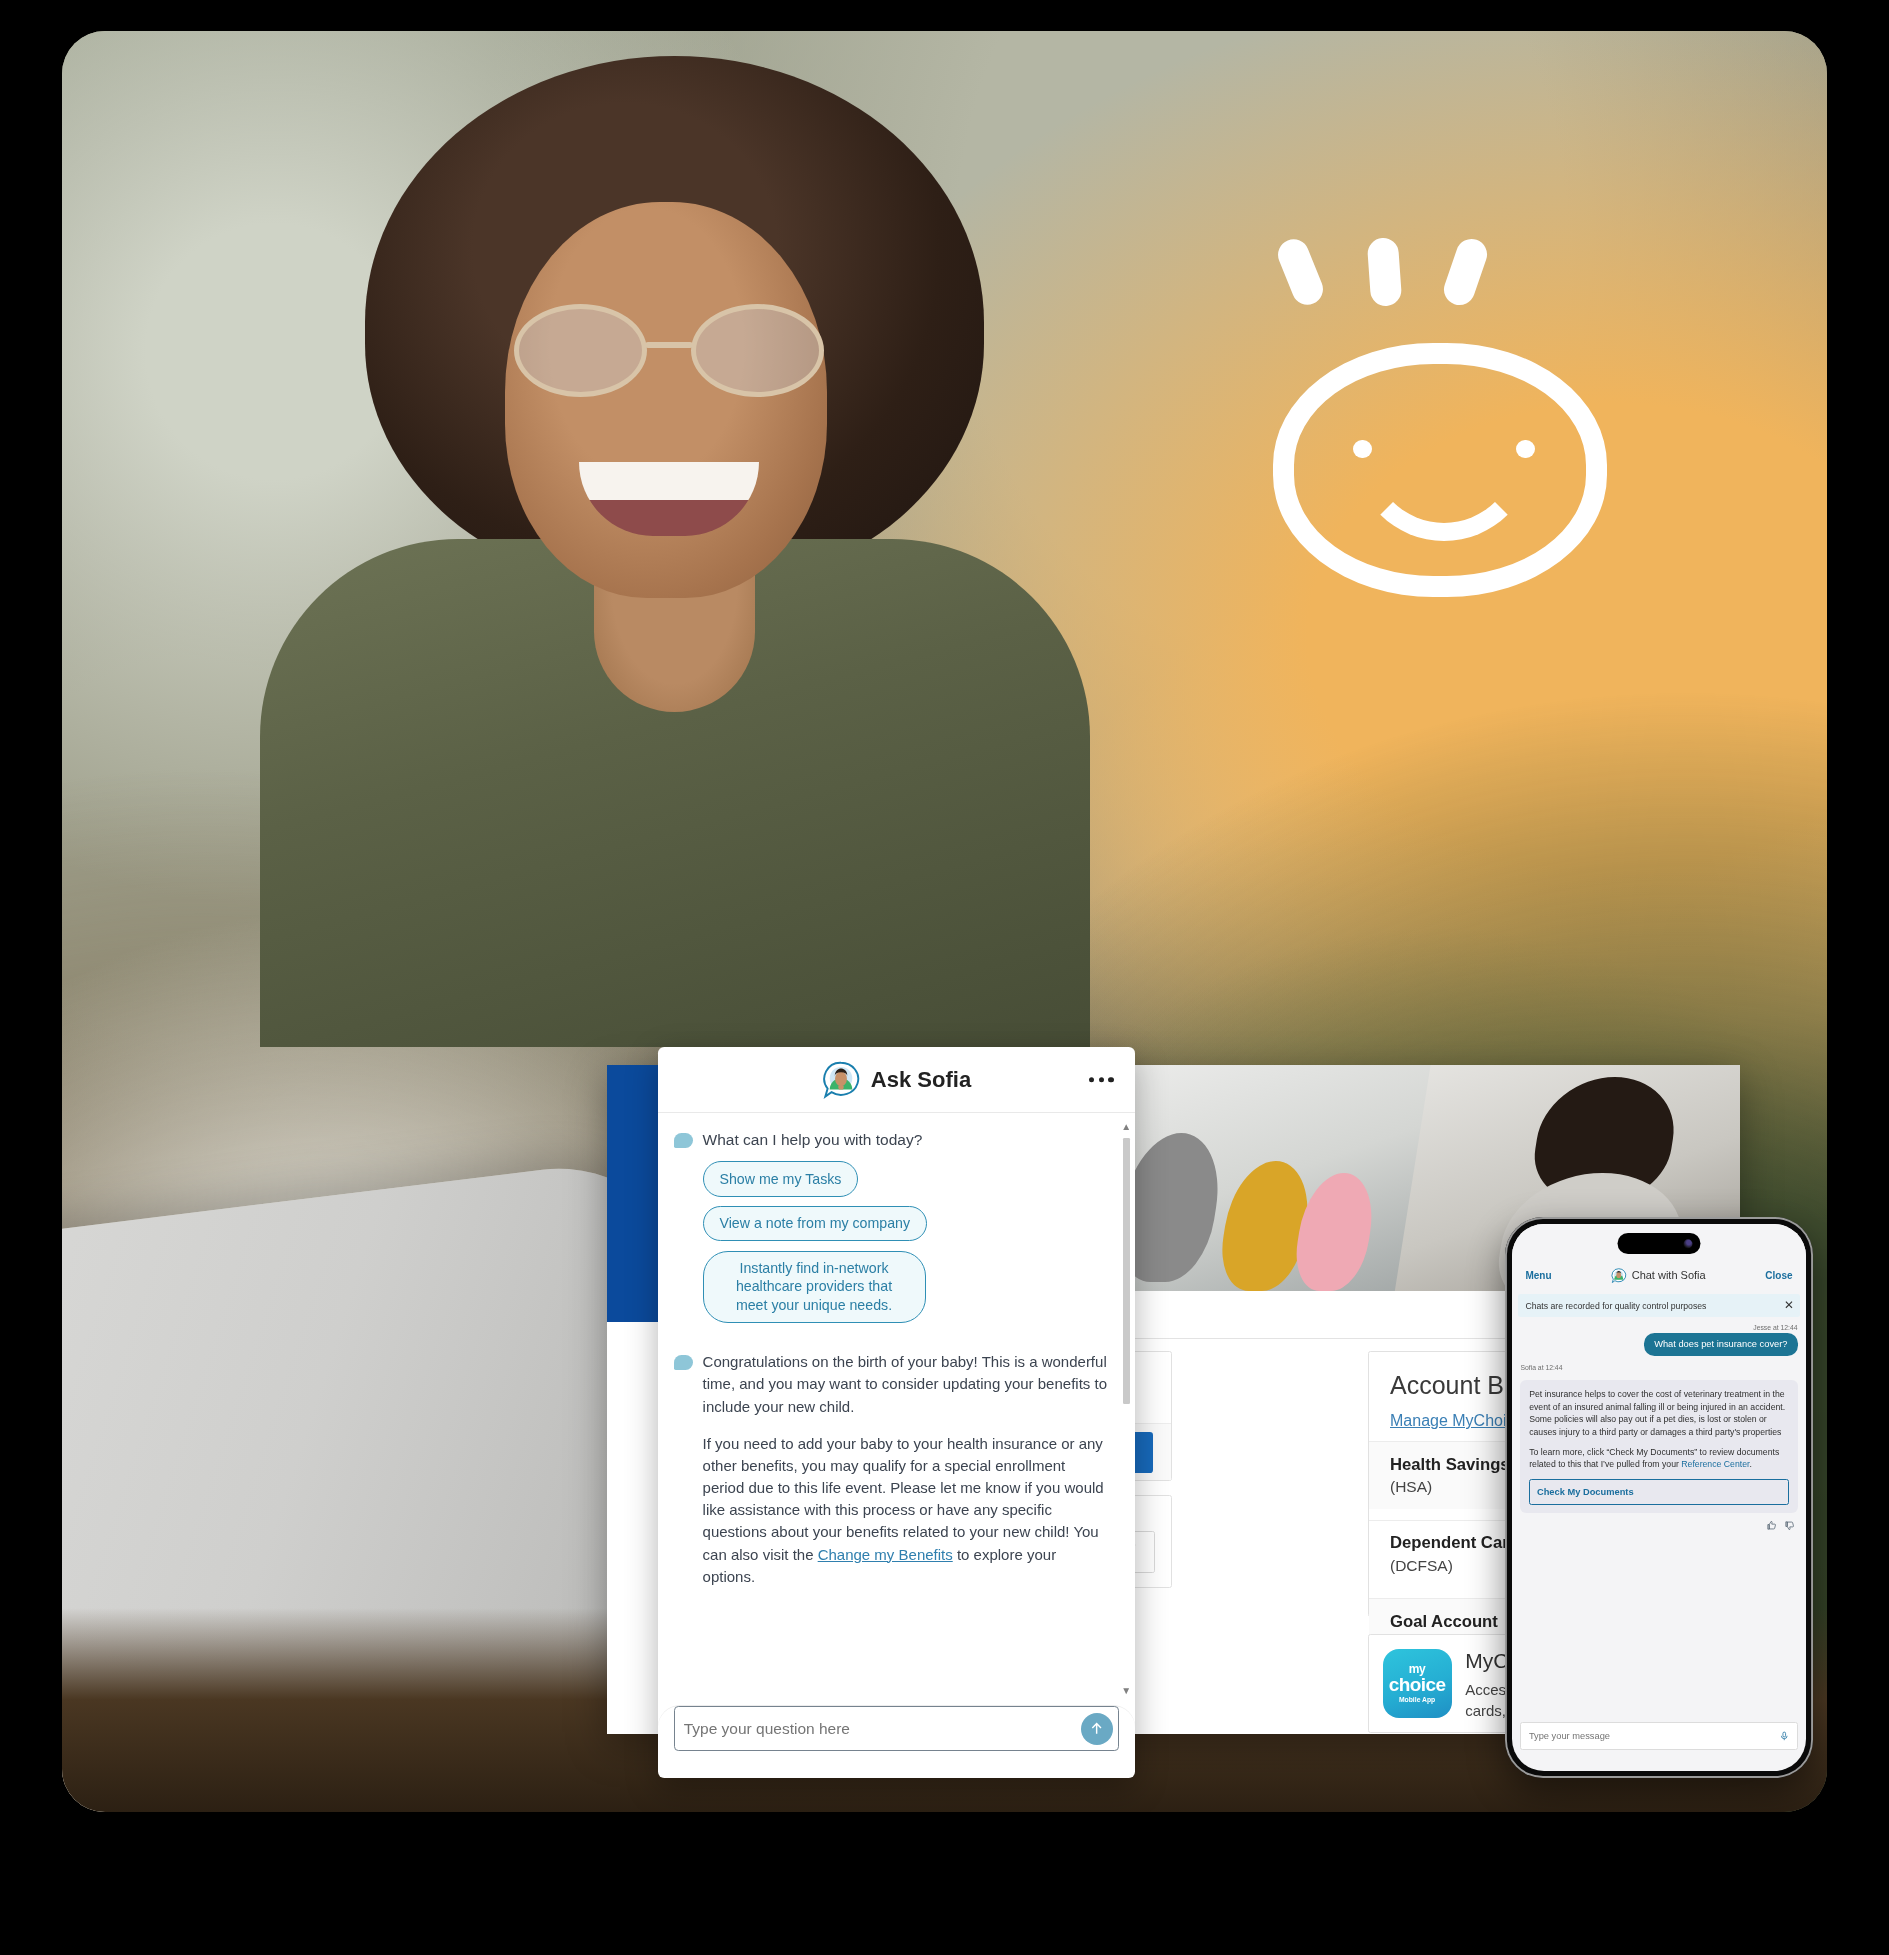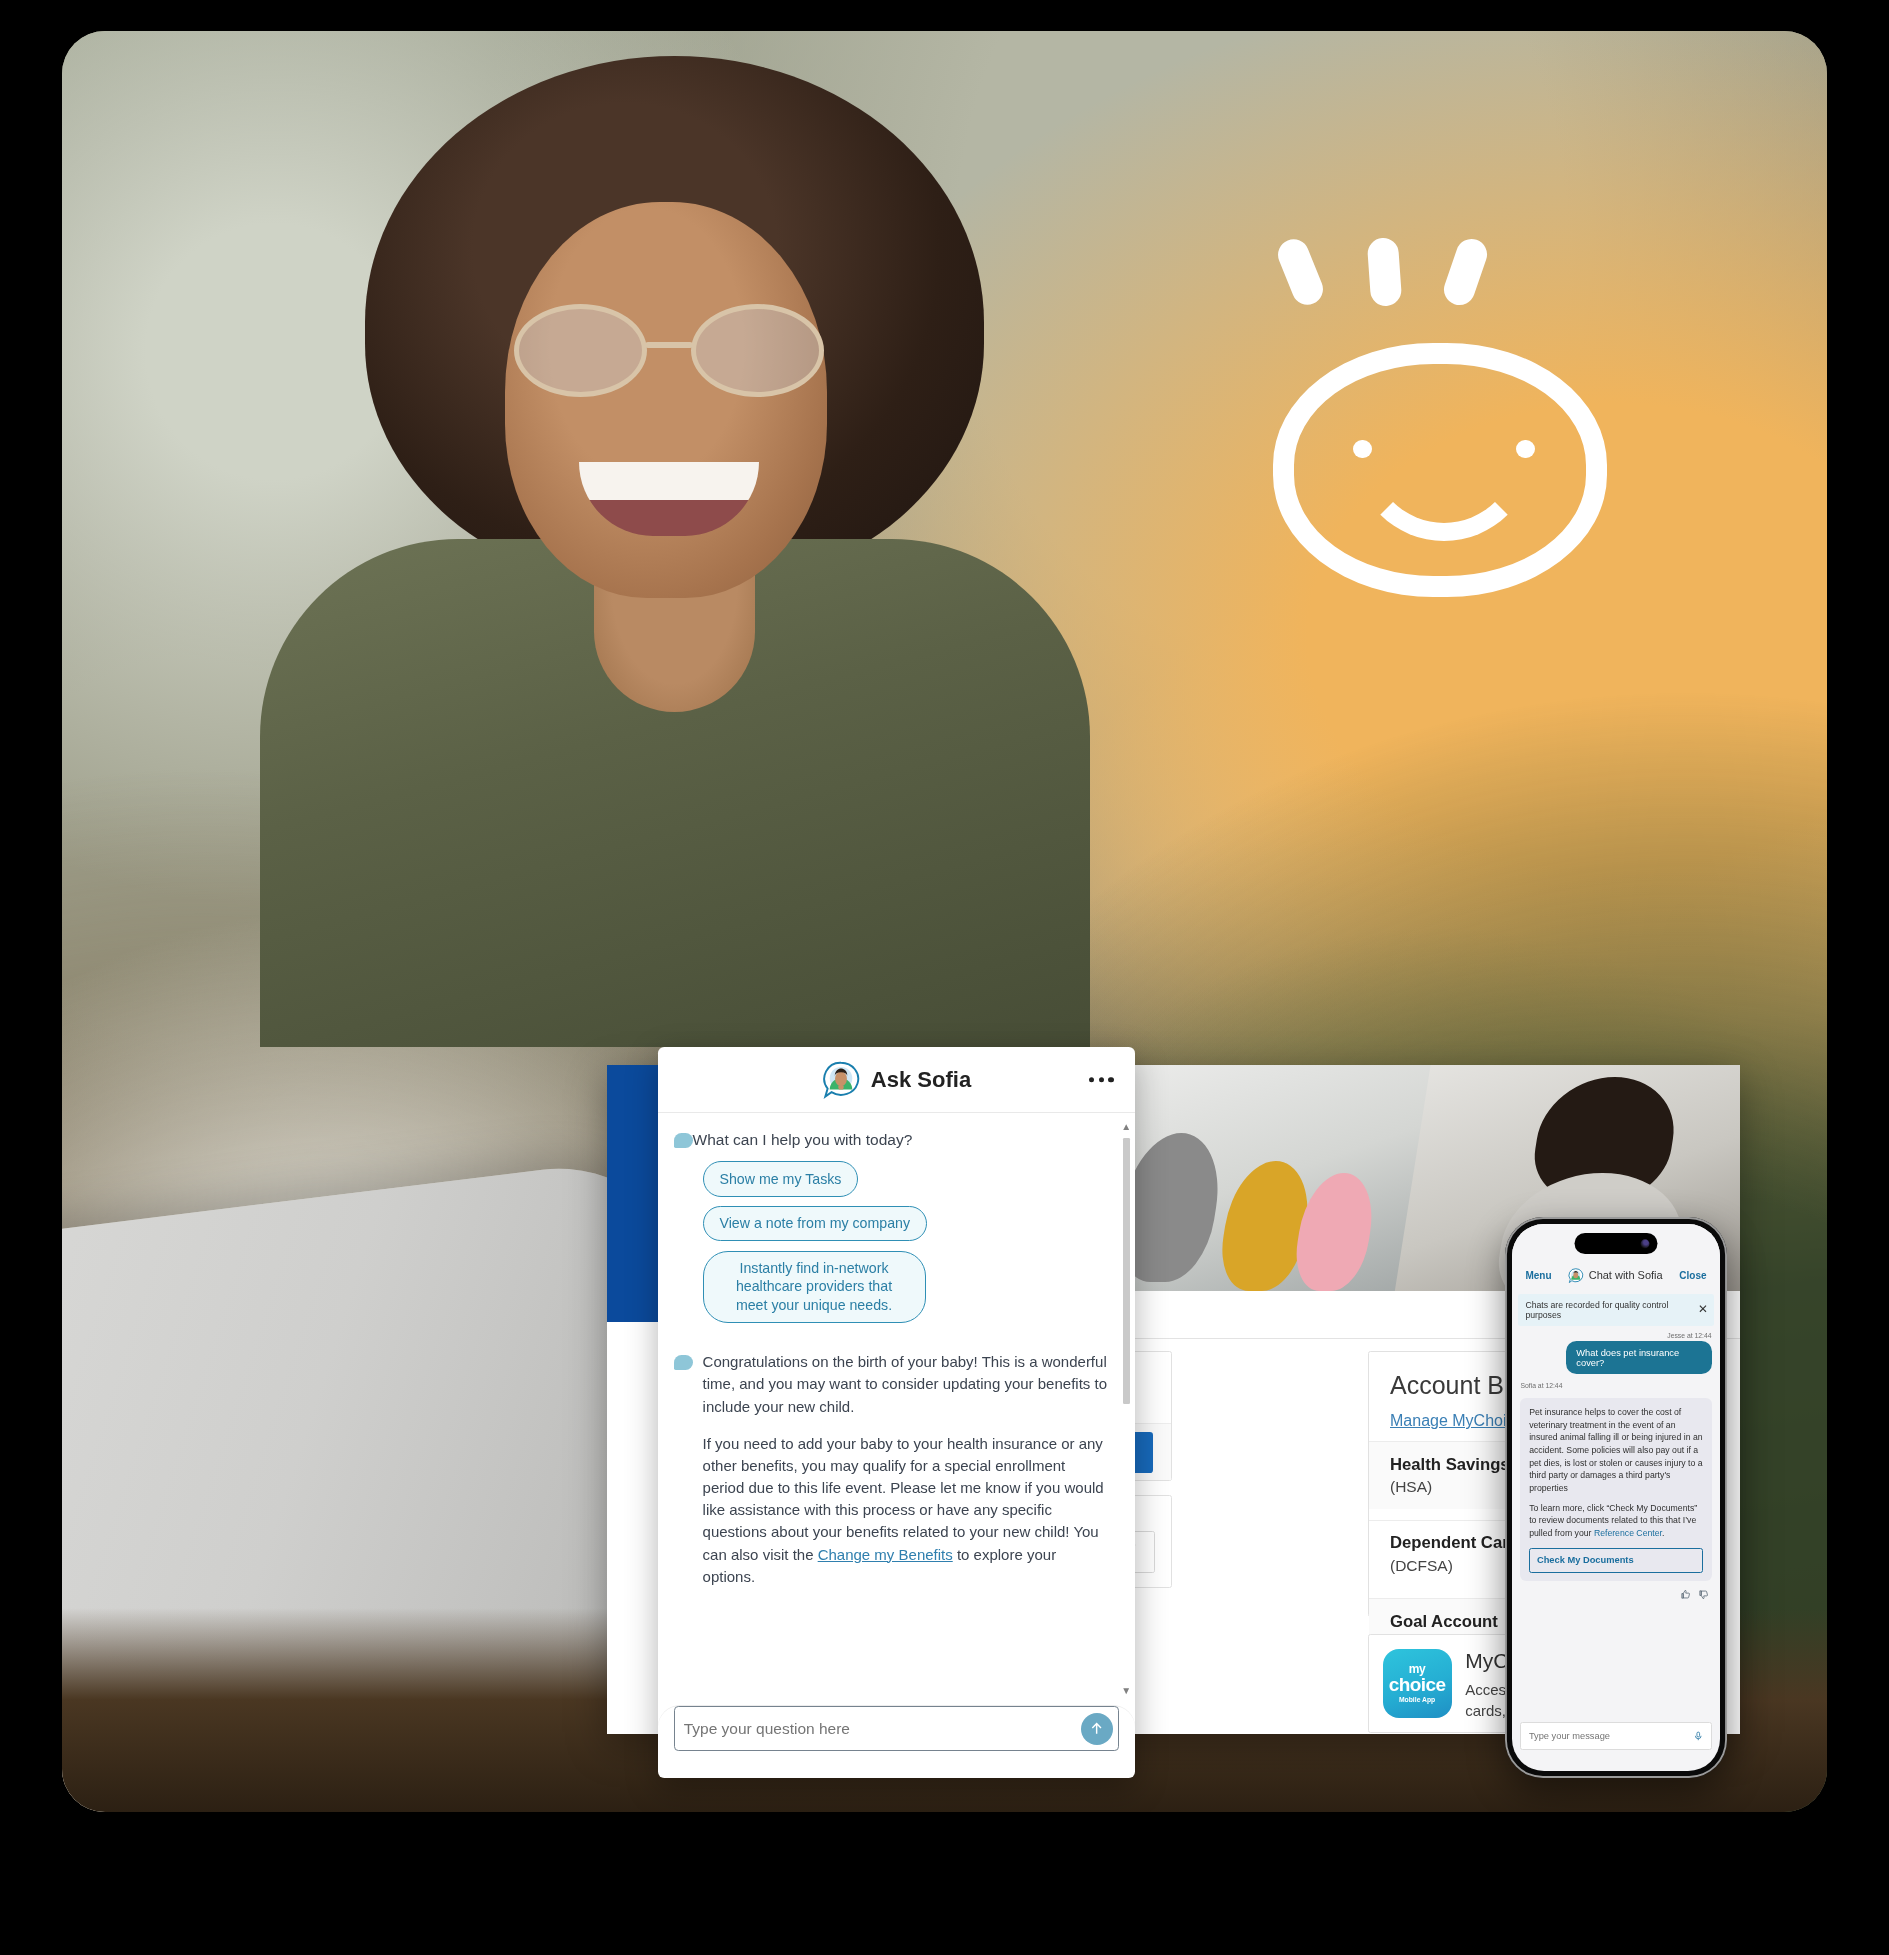--- a/index.html
+++ b/index.html
@@ -251,21 +251,21 @@
   }
   .sc-track {
     position: absolute; right: 3.7px; top: 8.7px; bottom: 8.7px; width: 10px;
   }
   .sc-arrow { font-size: 10px; color: #808080; text-align: center; line-height: 1; }
   .sc-thumb {
     position: absolute; left: 1.2px; right: 1.2px; top: 16px; height: 266px;
     background: #c9c9c9; border-radius: 1.2px;
   }
 
-  .bot-row { display: flex; align-items: flex-start; }
+  .bot-row { display: flex; gap: 10px; align-items: flex-start; }
   .bot-dot {
     width: 18.6px; height: 15px; flex: 0 0 auto; margin-top: 4.3px;
     background: #8ec6d8; border-radius: 8.7px 8.7px 8.7px 1.9px;
   }
   .bot-text { font-size: 15.5px; color: #3c4450; line-height: 1.45; }
 
   .chips { margin: 10px 0 0 28.5px; display: flex; flex-direction: column; gap: 9.3px; align-items: flex-start; }
   .chip {
     background: #eff9fb; border: 1.2px solid #2f8fb5; border-radius: 25px;
     color: #2b7fa5; font-size: 14.2px; padding: 7.4px 16px; cursor: pointer;
@@ -297,21 +297,21 @@
     font-family: "Liberation Sans", sans-serif; background: transparent;
   }
   #sofia-send {
     width: 32px; height: 32px; border-radius: 50%; background: #6aa9c4;
     display: flex; align-items: center; justify-content: center; cursor: pointer; flex: 0 0 auto;
   }
 
   
   #phone {
     position: absolute; left: 1505px; top: 1217px;
-    width: 222px; height: 561px;
+    width: 308px; height: 561px;
     background: #0a0a0a; border-radius: 38px;
     padding: 6.8px;
     box-shadow: 0 13.6px 37px rgba(0,0,0,.48), inset 0 0 0 1.9px #9a9a9a;
   }
   #phone-screen {
     width: 100%; height: 100%; background: #f4f4f6;
     border-radius: 32px; overflow: hidden; position: relative;
     display: flex; flex-direction: column;
   }
   #dynamic-island {

